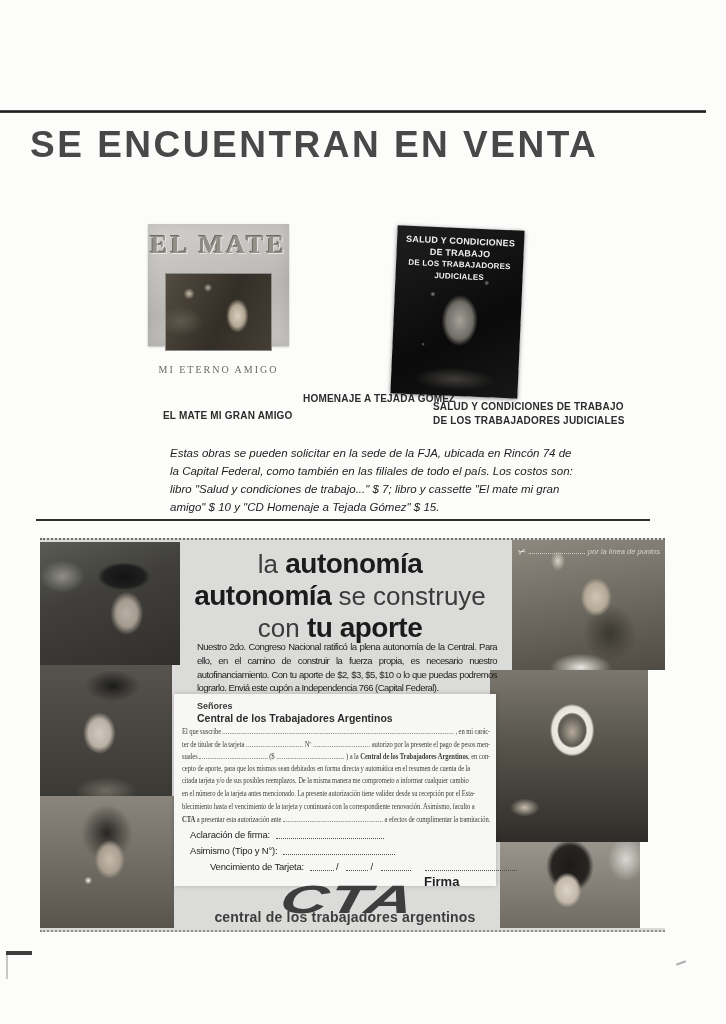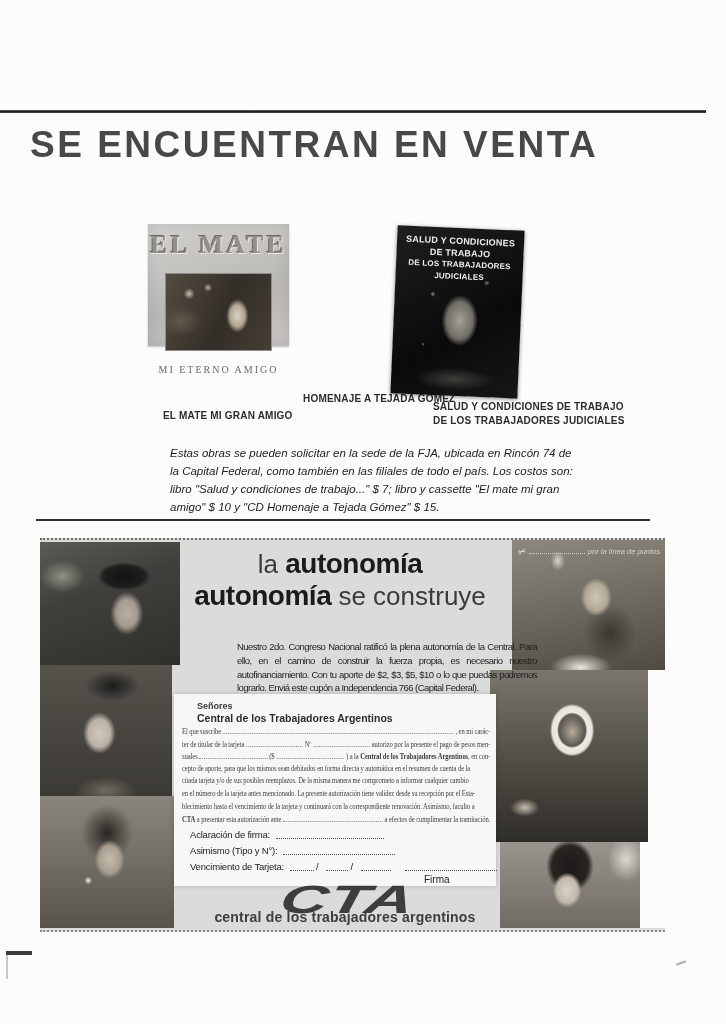--- a/index.html
+++ b/index.html
@@ -118,42 +118,42 @@
   .cutnote{left:478px;top:6px;width:142px;display:flex;align-items:center;
            font-size:7.5px;font-style:italic;color:#d6d3cb;z-index:5;}
   .cutnote .scissors{font-style:normal;font-size:10px;color:#e8e6e0;transform:rotate(-15deg);}
   .cutnote .cutfill{flex:1;border-bottom:1px dotted #cfccc4;height:4px;margin:0 3px;}
 
   .coupon-head{left:150px;top:10px;width:300px;text-align:center;line-height:28px;}
   .hl-n{font-weight:400;font-size:26px;color:#3b3b3b;}
   .hl-b{font-weight:700;font-size:28px;color:#1b1b1b;letter-spacing:-.5px;}
 
   .coupon-body{left:157px;top:100px;width:300px;font-size:9.5px;letter-spacing:-.55px;
-               line-height:13.8px;text-align:justify;color:#1e1e1e;margin-left:40px;}
+               line-height:13.8px;text-align:justify;color:#1e1e1e;}
 
   .form-box{left:134px;top:154px;width:322px;height:192px;background:#f7f7f5;
             box-shadow:0 0 5px rgba(0,0,0,.18);}
   .addr1{left:23px;top:7px;font-size:9px;font-weight:700;color:#3a3a3a;}
   .addr2{left:23px;top:18px;font-size:10.5px;font-weight:700;color:#2d2d2d;}
 
   .legal{left:8px;top:33px;width:335px;transform:scaleX(.92);transform-origin:0 0;
          font-family:"Liberation Serif",serif;font-size:7.2px;letter-spacing:-.1px;color:#413f3c;}
   .lgl{display:flex;align-items:baseline;height:12.6px;white-space:nowrap;overflow:hidden;}
   .lgl .fill{flex:1 1 auto;border-bottom:1px dotted #8b8780;height:6px;margin:0 2px;min-width:8px;}
   .lgl .b{font-weight:700;}
   .lgl-p{height:12.6px;white-space:nowrap;overflow:hidden;}
 
   .field-row{position:absolute;left:16px;display:flex;align-items:flex-end;
              font-size:9.5px;letter-spacing:-.2px;color:#222;height:12px;}
   .flabel{white-space:nowrap;}
   .dfill{border-bottom:1.5px dotted #4f4f4f;height:7px;margin:0 0 1px 6px;}
   .dsep{margin:0 2px;}
   .w108{width:108px;} .w112{width:112px;} .w24{width:24px;} .w22{width:22px;}
   .w30{width:30px;} .w92{width:92px;margin-left:14px;}
-  .firma{left:250px;top:180px;font-size:10px;font-weight:400;color:#222;}
+  .firma{left:250px;top:180px;font-size:13px;font-weight:700;color:#222;}
 
   .cta-logo{left:155px;top:328px;width:300px;text-align:center;z-index:4;}
   .cta-word{font-size:66px;line-height:44px;font-weight:700;font-style:italic;
             letter-spacing:1px;transform:scaleY(.6) skewX(-7deg);transform-origin:50% 100%;
             color:#3d3d3d;}
   .cta-tag{margin-top:-3px;font-size:14px;font-weight:700;letter-spacing:.2px;color:#3d3d3d;}
 
   
   .artifact-a{left:6px;top:951px;width:26px;height:4px;background:#3d3d3d;}
   .artifact-b{left:6px;top:955px;width:2px;height:24px;background:#9a9a9a;opacity:.55;}
@@ -208,20 +208,21 @@
 
     <div class="abs cutnote">
       <span class="scissors">✂</span>
       <span class="cutfill"></span>
       <span>por la línea de puntos</span>
     </div>
 
     <div class="abs coupon-head">
       <div><span class="hl-n">la </span><span class="hl-b">autonomía</span></div>
       <div><span class="hl-b">autonomía</span><span class="hl-n"> se construye</span></div>
+      <div><span class="hl-n">con </span><span class="hl-b">tu aporte</span></div>
     </div>
 
     <div class="abs coupon-body">Nuestro 2do. Congreso Nacional ratificó la plena autonomía de la Central. Para ello, en el camino de construir la fuerza propia, es necesario nuestro autofinanciamiento. Con tu aporte de $2, $3, $5, $10 o lo que puedas podremos lograrlo. Enviá este cupón a Independencia 766 (Capital Federal).</div>
 
     <div class="abs form-box">
       <div class="abs addr1">Señores</div>
       <div class="abs addr2">Central de los Trabajadores Argentinos</div>
 
       <div class="abs legal">
         <div class="lgl">
@@ -249,21 +250,21 @@
       </div>
 
       <div class="field-row" style="top:134px;">
         <span class="flabel">Aclaración de firma:</span>
         <span class="dfill w108"></span>
       </div>
       <div class="field-row" style="top:150px;">
         <span class="flabel">Asimismo (Tipo y N°):</span>
         <span class="dfill w112"></span>
       </div>
-      <div class="field-row" style="top:166px;">
+      <div class="field-row" style="top:166px;margin-left:20px;">
         <span class="flabel">Vencimiento de Tarjeta:</span>
         <span class="dfill w24"></span>
         <span class="dsep">/</span>
         <span class="dfill w22"></span>
         <span class="dsep">/</span>
         <span class="dfill w30"></span>
         <span class="dfill w92"></span>
       </div>
       <div class="abs firma">Firma</div>
     </div>

